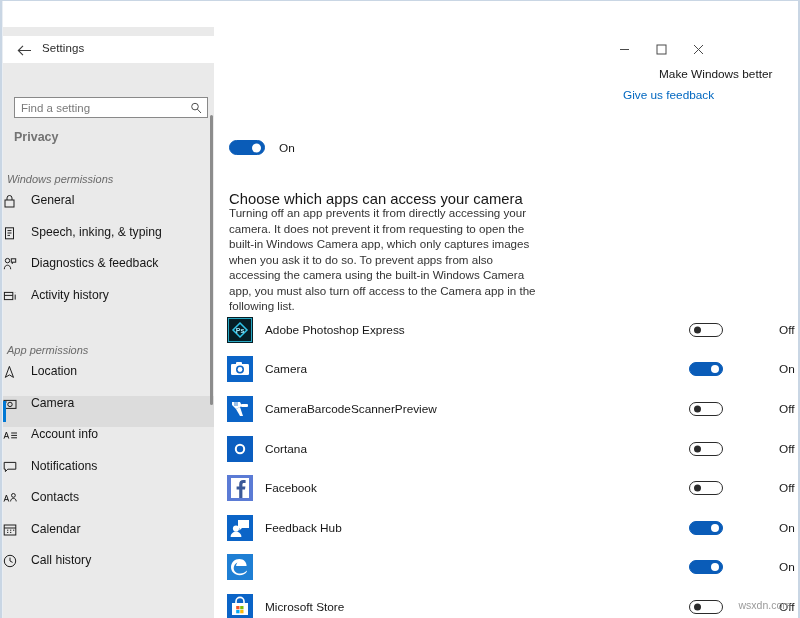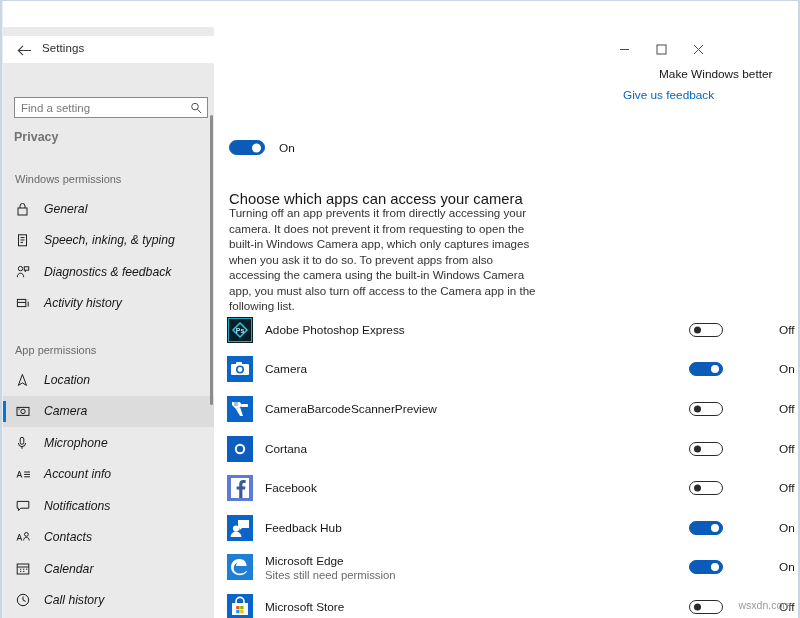--- a/index.html
+++ b/index.html
@@ -129,36 +129,34 @@
     width: 22px; display: flex; align-items: center; justify-content: center;
     color: #4d4d4d;
   }
 
   .privacy-title {
     position: absolute; left: 11px; top: 103px;
     font-size: 12.5px; font-weight: bold; color: #737373;
   }
 
   .group-hdr {
-    position: absolute; left: 12px;
-    font-size: 11px; color: #6a6a6a;
+    position: absolute; left: 4px;
+    font-size: 11px; color: #6a6a6a; font-style: italic;
   }
   #grp-win { top: 146px; }
   #grp-app { top: 317px; }
 
   .nav {
     position: absolute; left: 0;
     width: 211px;
   }
   .nav-item {
     position: relative;
     height: 31.5px;
-    display: flex; align-items: center;
-    padding-left: 13px;
-    font-style: italic;
+    display: flex; align-items: flex-start;
   }
   .nav-item .ico {
     width: 22px; height: 16px;
     display: flex; align-items: center; justify-content: flex-start;
     color: #1f1f1f;
     flex: none;
   }
   .nav-item .ico svg { display: block; }
   .nav-item .txt {
     font-size: 12.2px; color: #161616;
@@ -421,30 +419,20 @@
           <svg width="14" height="12" viewBox="0 0 14 12" fill="none" stroke="currentColor" stroke-width="1">
             <rect x="1" y="2.4" width="12" height="8"></rect>
             <circle cx="7" cy="6.4" r="2.2"></circle>
             <path d="M2.4 4 H3.8"></path>
           </svg>
         </span>
         <span class="txt">Camera</span>
       </div>
       <div class="nav-item">
         <span class="ico">
-          <svg width="12" height="14" viewBox="0 0 12 14" fill="none" stroke="currentColor" stroke-width="1">
-            <rect x="4.2" y="1.3" width="3.6" height="7" rx="1.8"></rect>
-            <path d="M2.4 7 a3.6 3.6 0 0 0 7.2 0"></path>
-            <path d="M6 10.6 V12.8"></path>
-          </svg>
-        </span>
-        <span class="txt">Microphone</span>
-      </div>
-      <div class="nav-item">
-        <span class="ico">
           <svg width="15" height="12" viewBox="0 0 15 12" fill="none" stroke="currentColor" stroke-width="1">
             <path d="M1 9.6 L3.4 3 L5.8 9.6 M1.8 7.6 H5"></path>
             <path d="M8.2 4 H14 M8.2 6.4 H14 M8.2 8.8 H14"></path>
           </svg>
         </span>
         <span class="txt">Account info</span>
       </div>
       <div class="nav-item">
         <span class="ico">
           <svg width="14" height="13" viewBox="0 0 14 13" fill="none" stroke="currentColor" stroke-width="1">
@@ -632,24 +620,20 @@
           <span class="switch-label">On</span>
         </span>
       </div>
 
       <div class="app-row">
         <span class="app-icon">
           <svg width="26" height="26" viewBox="0 0 26 26">
             <rect width="26" height="26" fill="#1f7fd4"></rect>
             <path d="M19.8 16.6 c-1.5 1.8-3.9 3-6.5 3 -4 0-6.6-2.4-6.6-5.6 0-2.7 1.9-4.8 3.9-5.6 -1 1-1.5 2.2-1.5 3.6 h10.5 c0-4.2-3-7-7.3-7 -4.6 0-8.3 3.5-8.3 8.1 0 4.7 3.7 8.2 8.6 8.2 3.2 0 5.8-1.4 7.2-3.6 Z" fill="#ffffff"></path>
           </svg>
-        </span>
-        <span class="app-names">
-          <span class="app-name">Microsoft Edge</span>
-          <span class="app-sub">Sites still need permission</span>
         </span>
         <span class="app-toggle-wrap">
           <span class="switch on">
               <span class="knob"></span>
             </span>
           <span class="switch-label">On</span>
         </span>
       </div>
 
       <div class="app-row">

